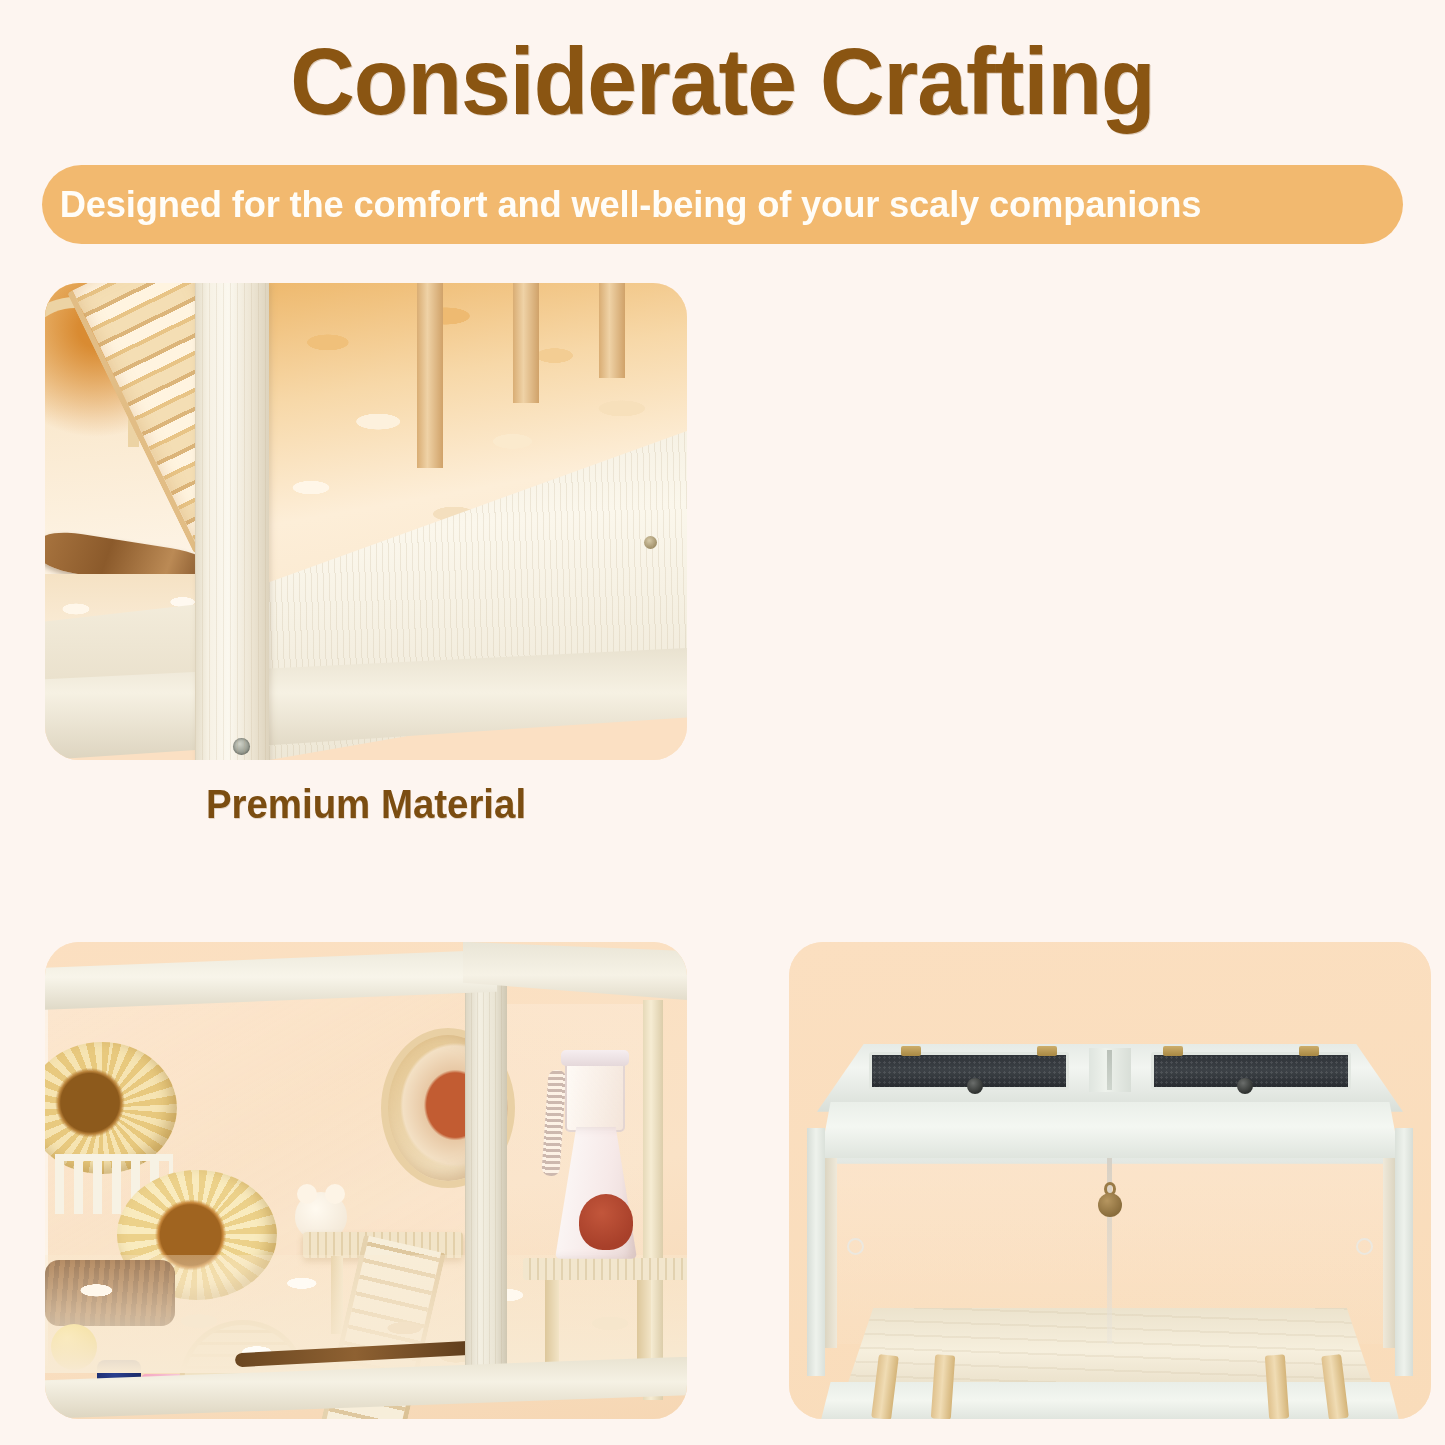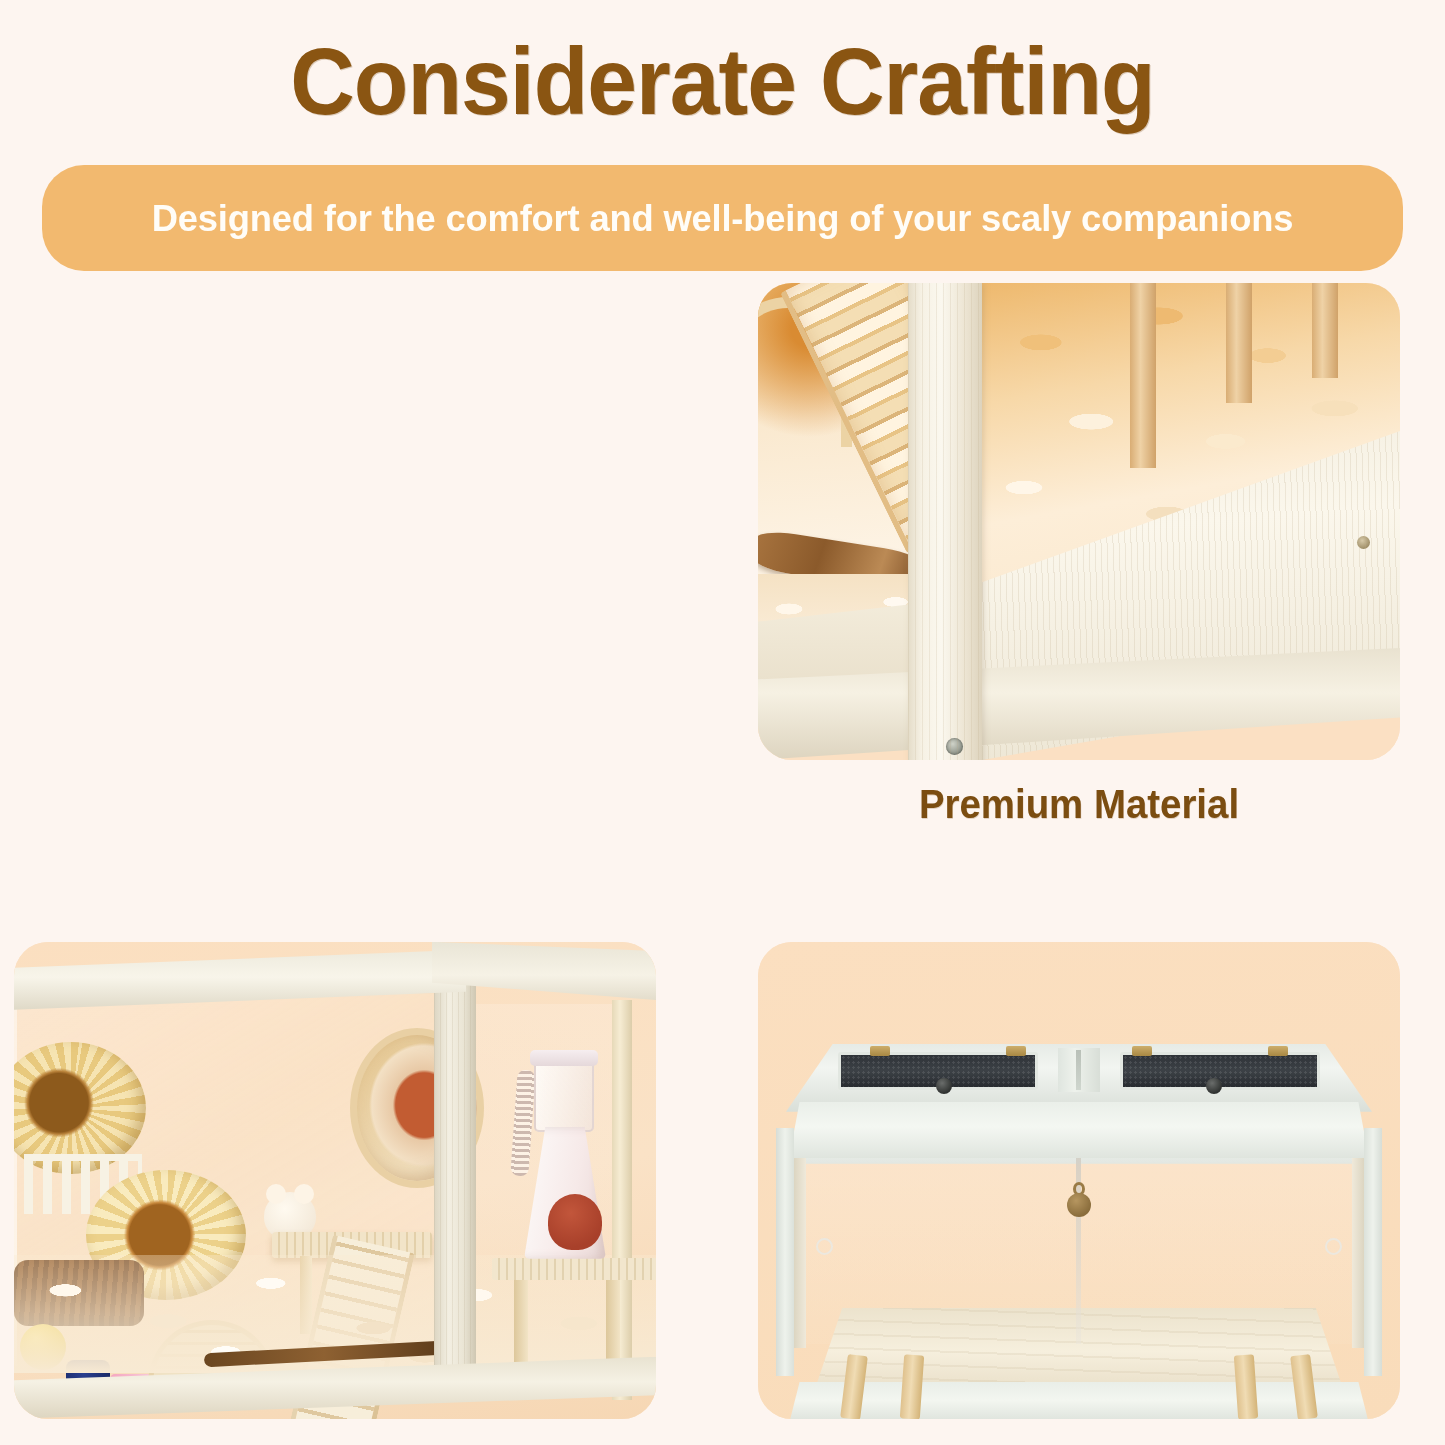--- a/index.html
+++ b/index.html
@@ -24,44 +24,43 @@
     padding-top: 34px;
     transform: scaleX(0.94);
     text-shadow: 1px 1px 0 rgba(120,70,15,.25);
   }
 
   .subtitle-banner {
     position: absolute;
     left: 42px;
     top: 165px;
     width: 1361px;
-    height: 106px;
+    height: 79px;
     background: #f2b96f;
     border-radius: 42px;
     display: flex;
     align-items: center;
-    justify-content: center;
   }
   .subtitle-text {
     color: #fffdf8;
     font-size: 37.5px;
     font-weight: bold;
     letter-spacing: -0.2px;
     transform: scaleX(0.97);
     white-space: nowrap;
   }
 
   
   .grid {
     position: absolute;
     top: 283px;
     left: 45px;
     width: 1355px;
   }
-  .row { display: flex; gap: 102px; justify-content: flex-end; }
+  .row { display: flex; gap: 102px; }
   .row.second { margin-top: 115px; }
   .cell { width: 642px; }
 
   .photo {
     width: 642px;
     height: 477px;
     border-radius: 34px;
     overflow: hidden;
     position: relative;
     background: #fbe0c3;

